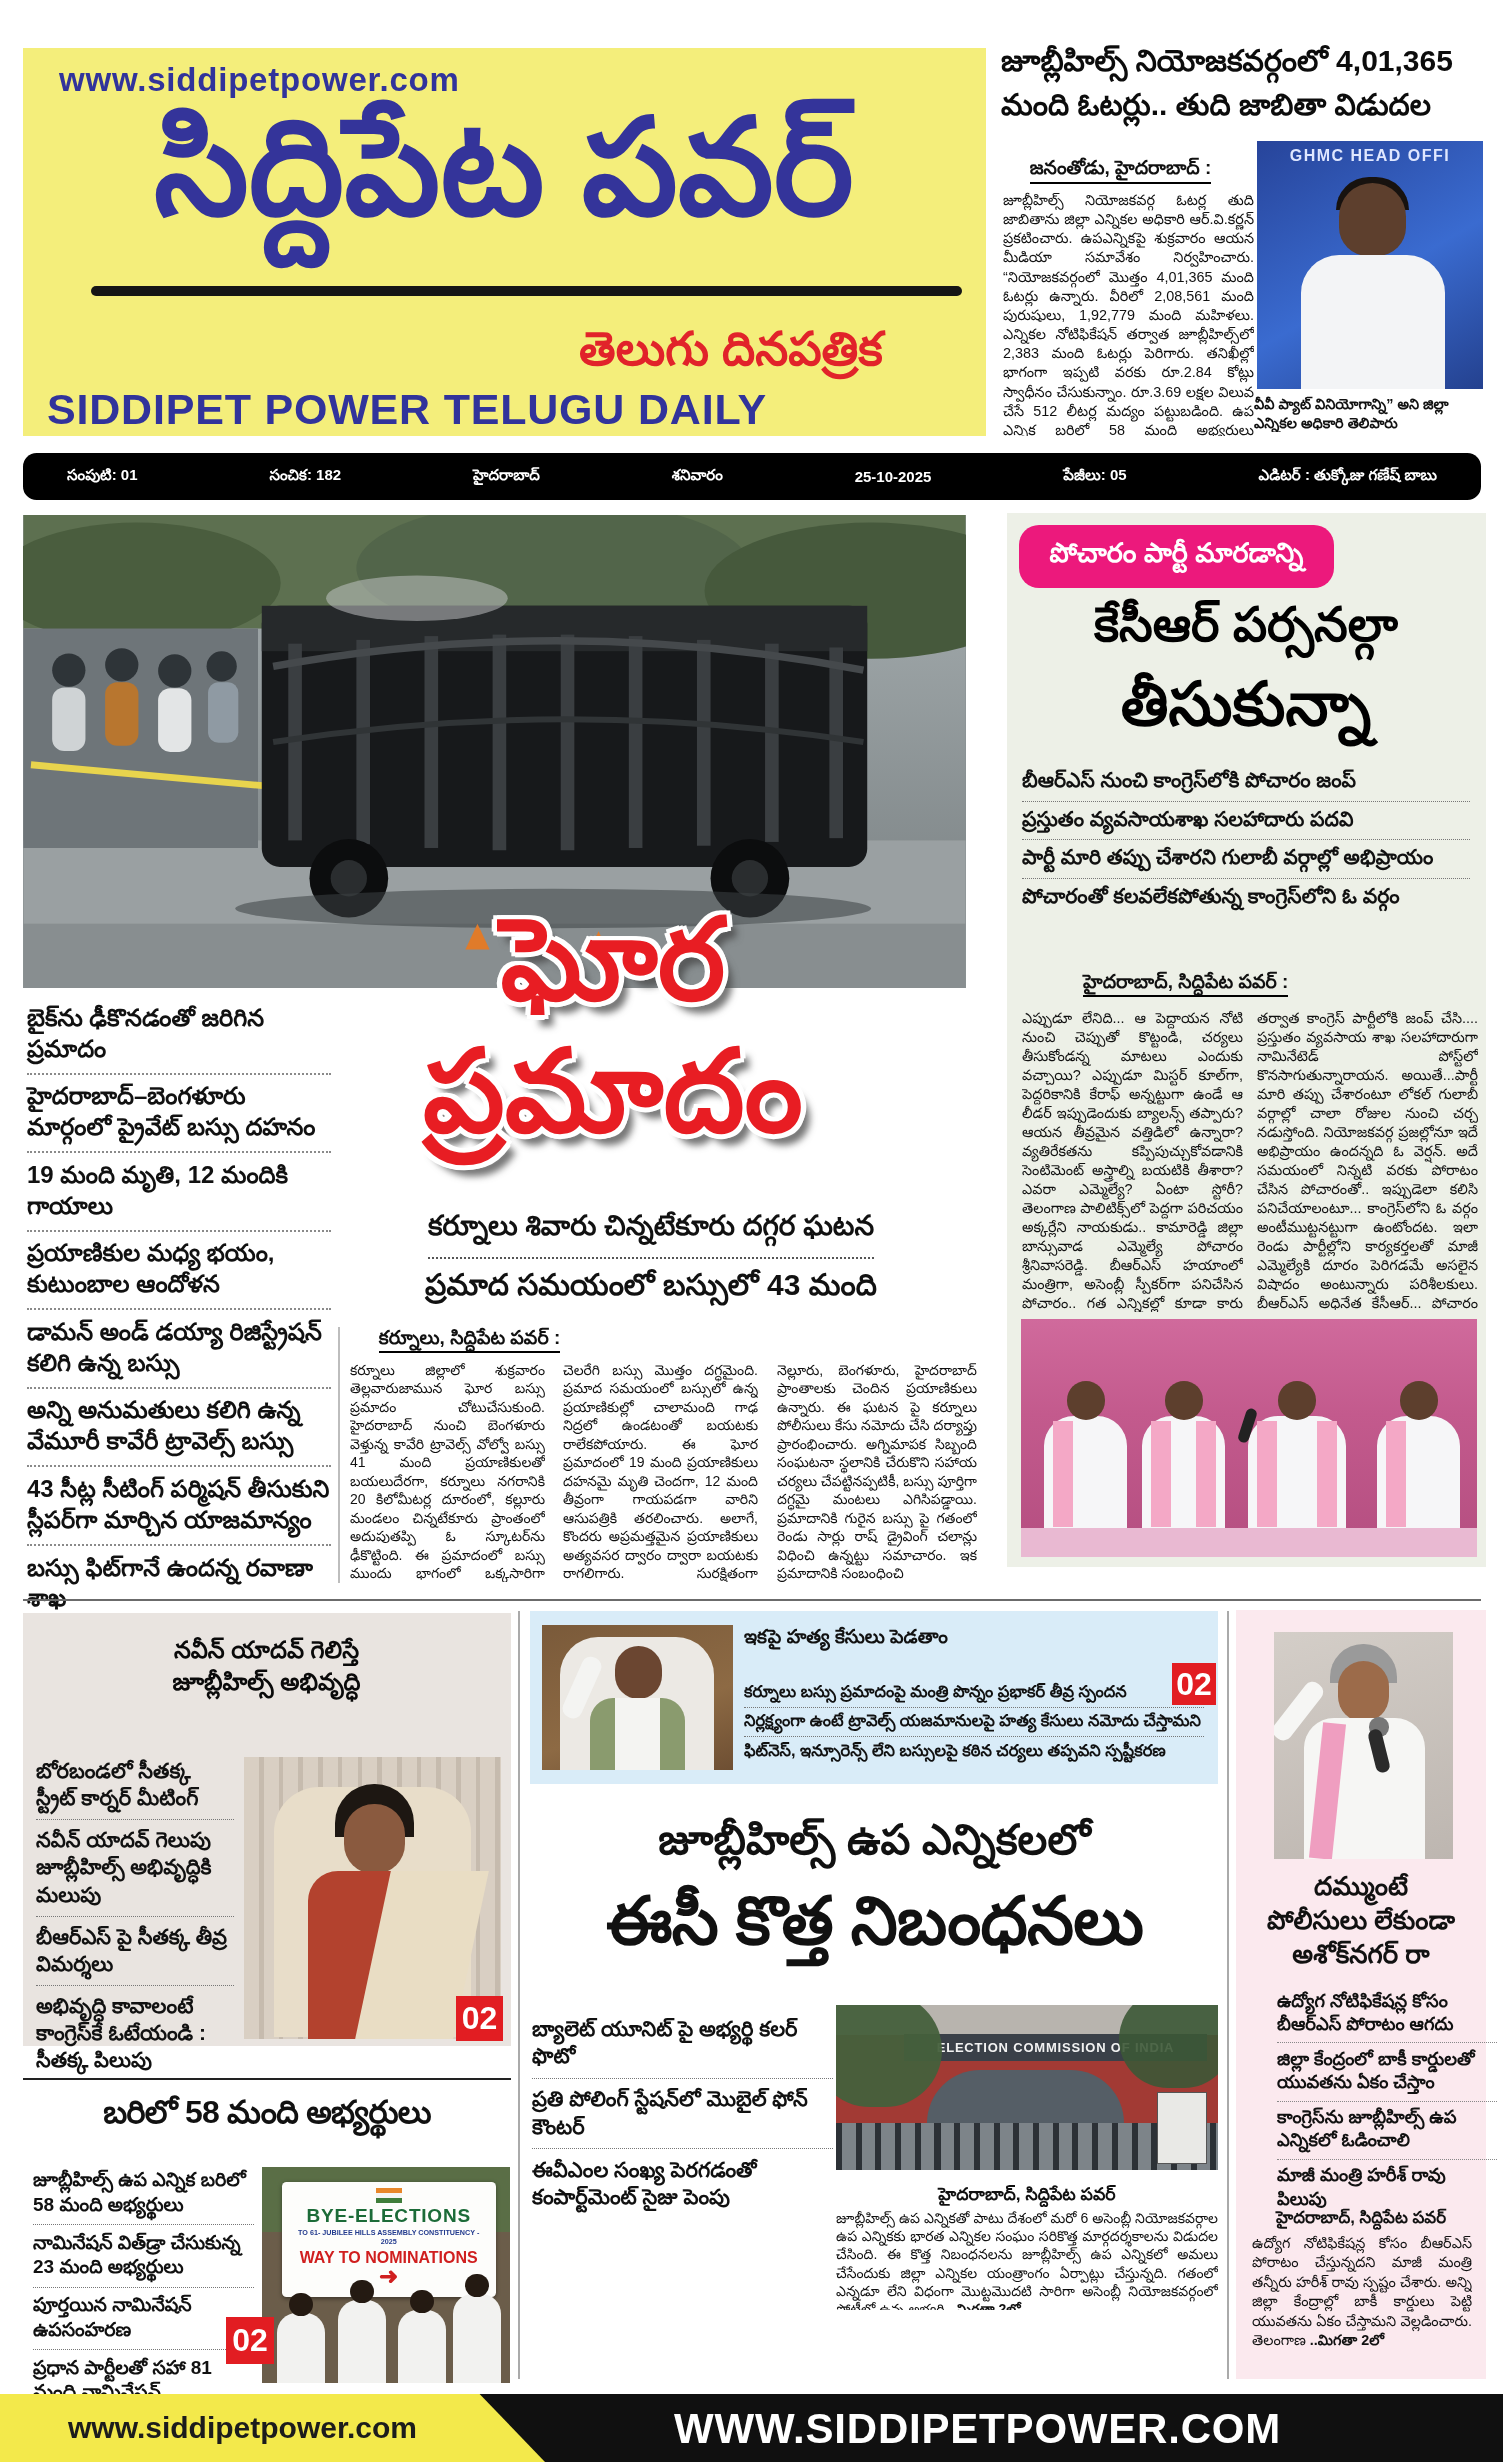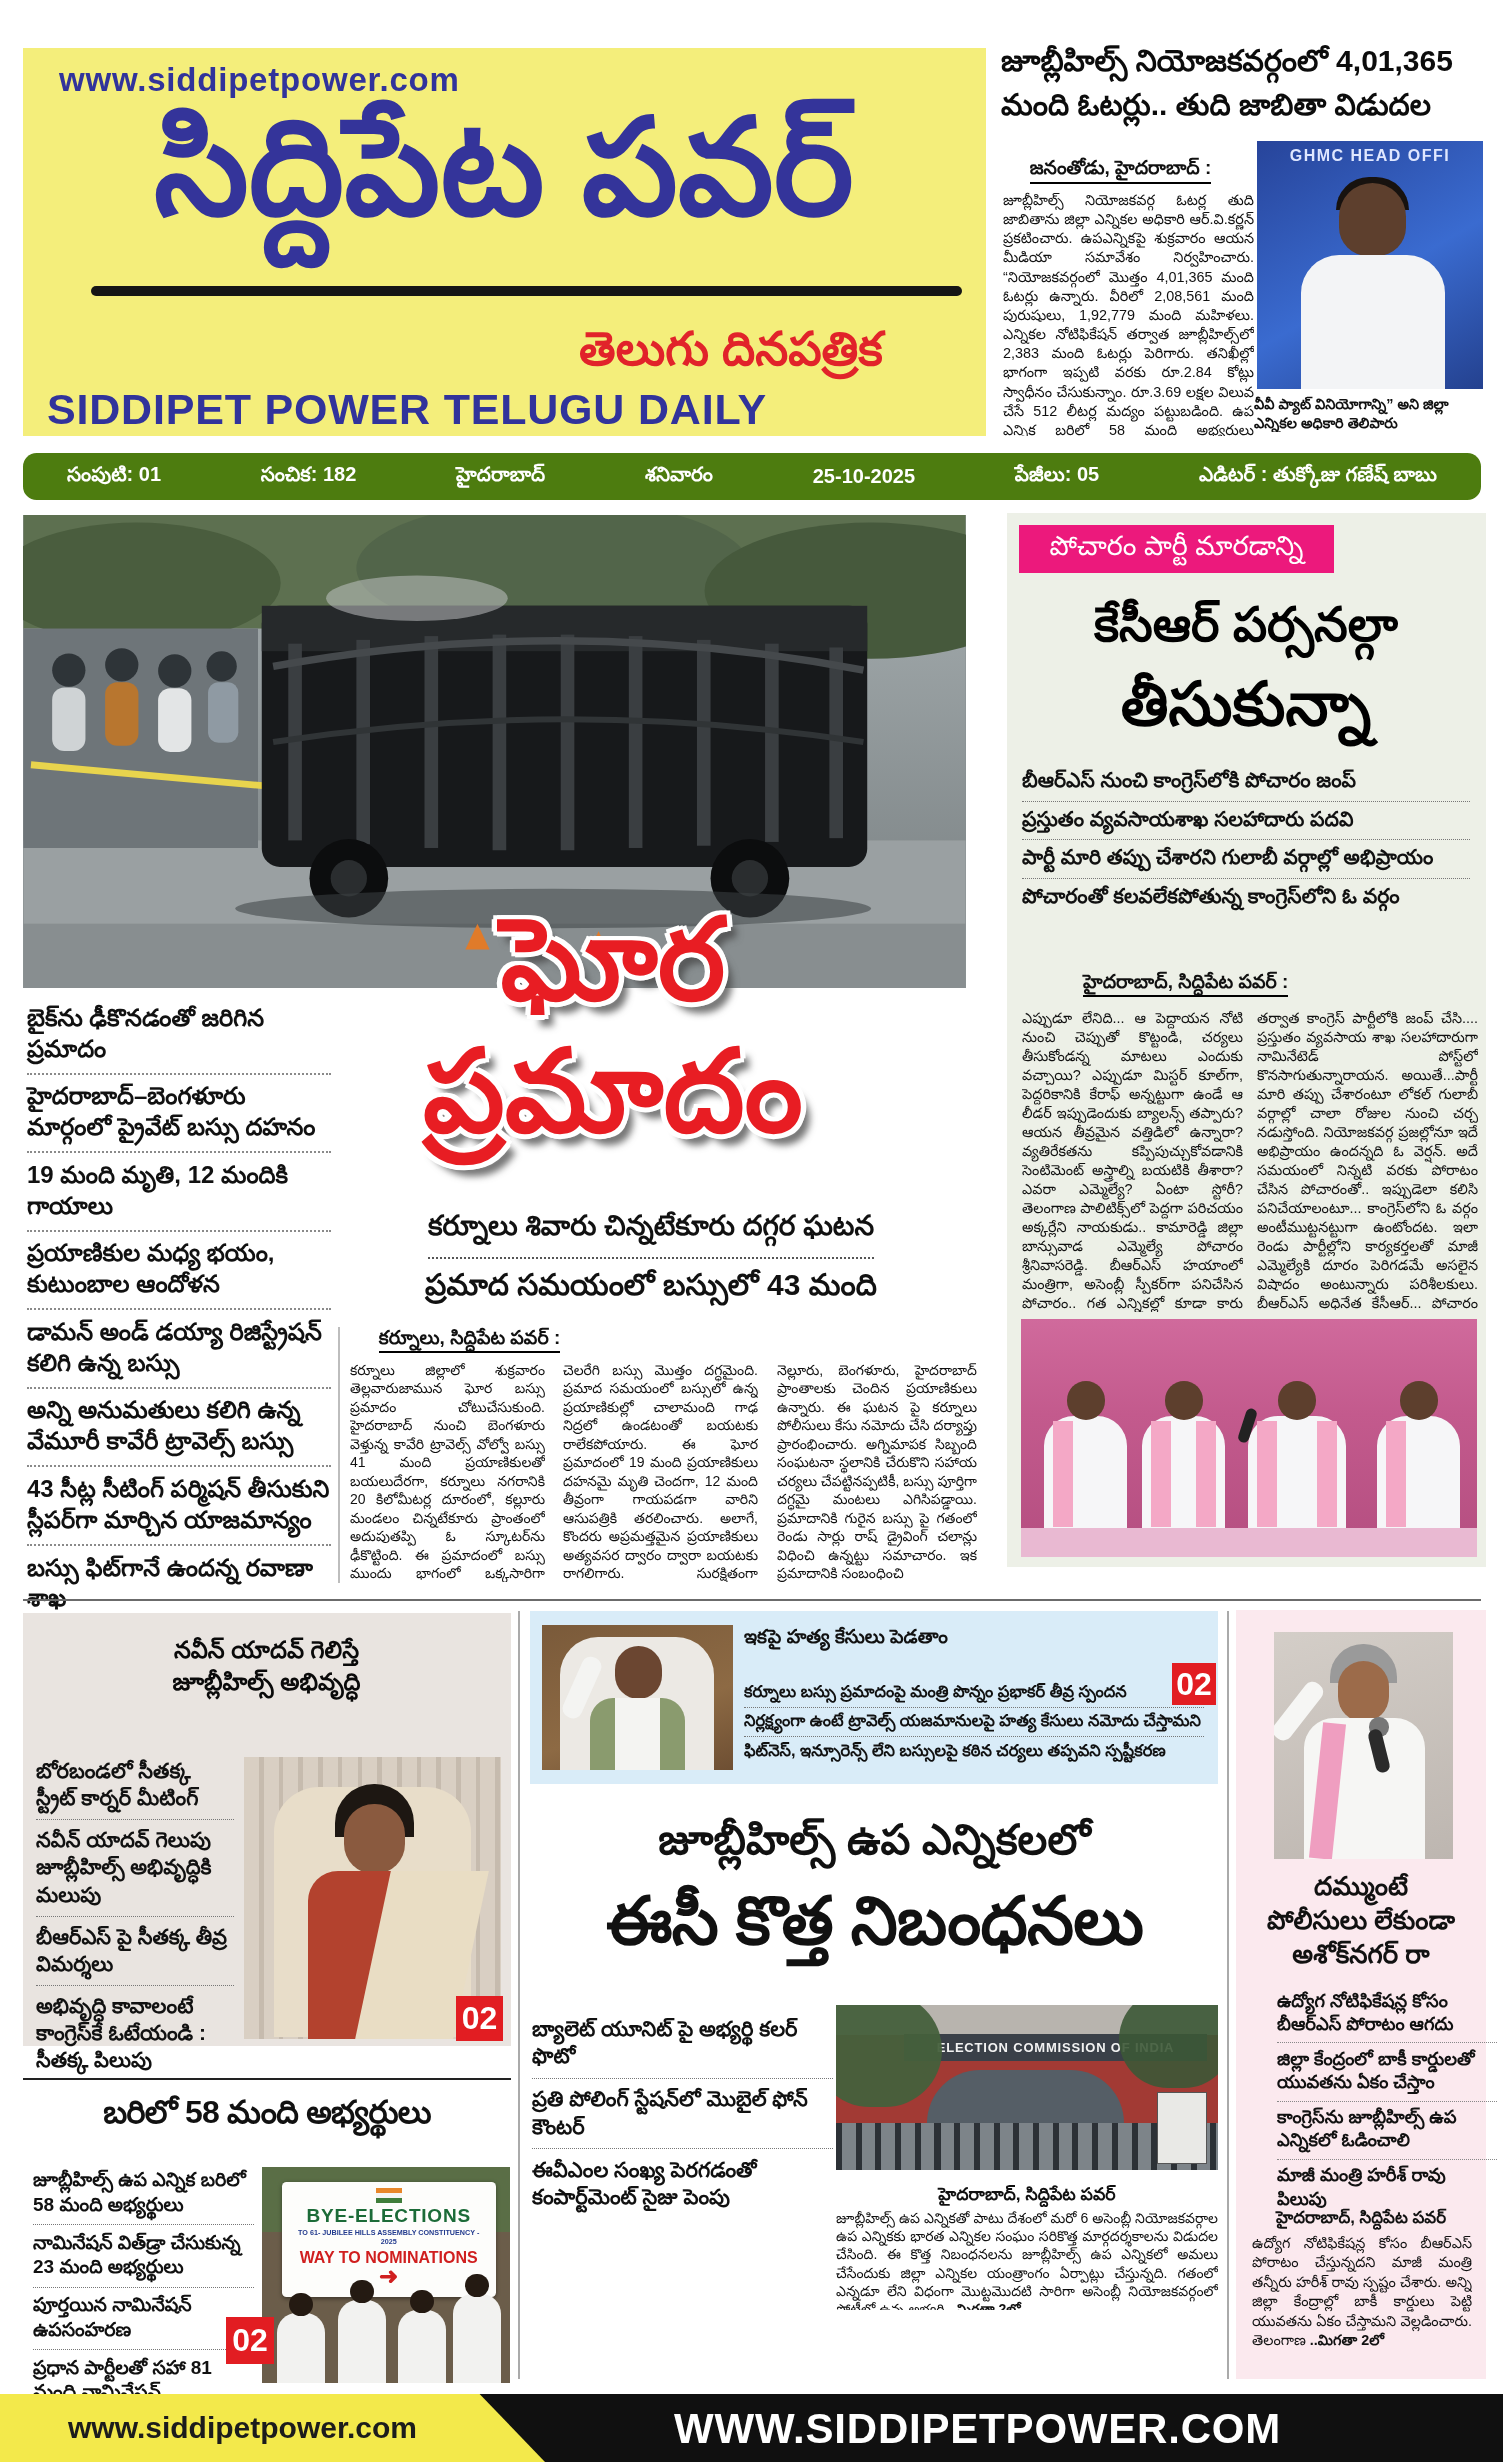--- a/index.html
+++ b/index.html
@@ -25,23 +25,23 @@
   .tr-body{left:1003px;top:191px;width:251px;height:245px;font-size:14.4px;line-height:1.33;}
   .tr-photo{left:1257px;top:141px;width:226px;height:248px;background:linear-gradient(150deg,#27449a,#3a6bd0 55%,#24418f);}
   .tr-photo .bk-text{position:absolute;left:0;top:6px;width:100%;text-align:center;color:#dfe7ff;
        font-size:16px;font-weight:900;letter-spacing:1.5px;white-space:nowrap;}
   .tr-photo .head{position:absolute;left:82px;top:42px;width:67px;height:73px;border-radius:35px 35px 30px 30px;background:#5d3f2d;}
   .tr-photo .hair{position:absolute;left:79px;top:36px;width:73px;height:33px;border-radius:36px 36px 0 0;background:#17120f;}
   .tr-photo .shirt{position:absolute;left:44px;top:114px;width:144px;height:136px;border-radius:38px 38px 0 0;background:#f3f4f6;}
   .tr-caption{left:1254px;top:395px;width:232px;font-size:14.4px;line-height:1.3;font-weight:bold;}
 
   
-  .ed-bar{left:23px;top:453px;width:1458px;height:47px;background:#4d7c0f;border-radius:13.6px;
+  .ed-bar{left:23px;top:453px;width:1458px;height:47px;background:#000000;border-radius:13.6px;
           display:flex;align-items:center;justify-content:space-between;padding:11px 44px;box-sizing:border-box;
-          color:#fff;font-size:20px;font-weight:bold;white-space:nowrap;}
+          color:#fff;font-size:15px;font-weight:bold;white-space:nowrap;}
 
   
   .bus-photo{left:23px;top:515px;width:943px;height:473px;background:#848b8d;}
   .lead-h{left:257px;top:903px;width:712px;text-align:center;font-weight:900;color:#e81d23;line-height:1.0;z-index:5;
           text-shadow:-3.8px -3.8px 0 #fff,3.8px -3.8px 0 #fff,-3.8px 3.8px 0 #fff,3.8px 3.8px 0 #fff,0 -4.5px 0 #fff,0 4.5px 0 #fff,-5.3px 0 0 #fff,5.3px 0 0 #fff,9px 10.6px 7.6px rgba(70,70,70,.75);}
   .lead-h .l1{font-size:114px;}
   .lead-h .l2{font-size:115px;margin-top:16.7px;}
   .deck{left:318px;top:1210px;width:666px;text-align:center;}
   .deck .d1{font-size:28px;font-weight:900;display:inline-block;padding-bottom:7.6px;border-bottom:2.3px dotted #555;}
   .deck .d2{font-size:30px;font-weight:900;margin-top:9px;}
@@ -52,22 +52,22 @@
   .m-dateline span{border-bottom:2.3px solid #000;padding-bottom:3px;}
   .vrule-main{left:338px;top:1327px;width:1.5px;height:256px;background:#bdbdbd;}
   .m-col{top:1361px;height:221px;font-size:14px;line-height:1.32;}
   .m-col1{left:350px;width:195px;}
   .m-col2{left:563px;width:195px;}
   .m-col3{left:777px;width:200px;}
   .contd{font-weight:900;}
 
   
   .kcr-box{left:1007px;top:513px;width:479px;height:1054px;background:#edf0e7;}
-  .kicker{left:1019px;top:525px;width:315px;height:48px;background:#ec197c;color:#fff;display:flex;
-          align-items:center;justify-content:center;font-size:27px;font-weight:normal;white-space:nowrap;}
+  .kicker{left:1019px;top:525px;width:315px;height:63px;background:#ec197c;color:#fff;display:flex;
+          align-items:center;justify-content:center;font-size:27px;font-weight:bold;white-space:nowrap;border-radius:20px;}
   .kcr-h1{left:1013px;top:597px;width:466px;text-align:center;font-size:48px;font-weight:900;color:#000;white-space:nowrap;}
   .kcr-h2{left:1013px;top:669px;width:466px;text-align:center;font-size:61px;font-weight:900;color:#000;}
   .kcr-points{left:1022px;top:763px;width:448px;}
   .kcr-points .pt{font-size:20.4px;font-weight:bold;line-height:1.25;padding:5.3px 0 6.8px 0;border-bottom:1.5px dotted #777;}
   .kcr-points .pt:last-child{border-bottom:none;}
   .kcr-dateline{left:1083px;top:971px;width:326px;font-size:19px;font-weight:bold;}
   .kcr-dateline span{border-bottom:2.3px solid #000;padding-bottom:3px;}
   .k-col{top:1009px;height:303px;font-size:14.4px;line-height:1.32;}
   .k-col1{left:1022px;width:221px;}
   .k-col2{left:1257px;width:221px;}

